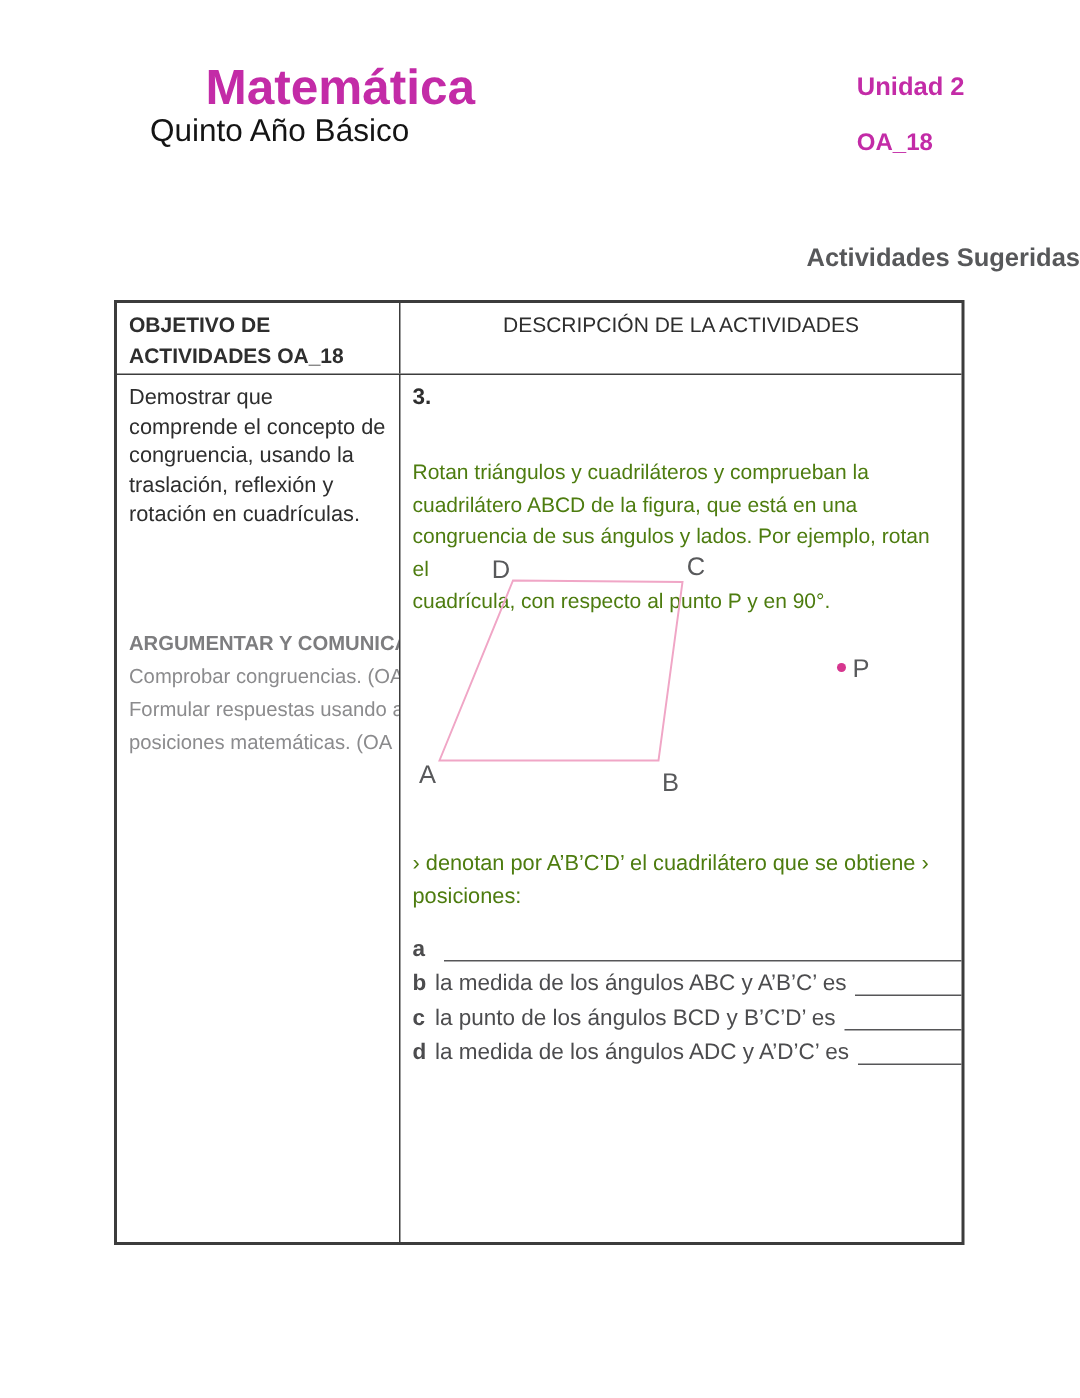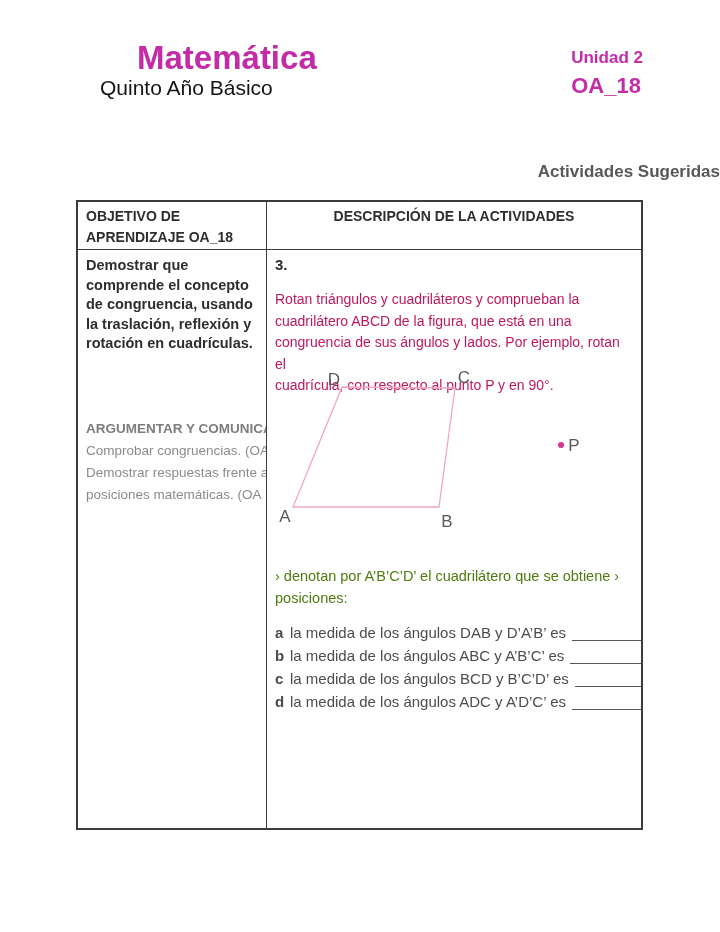--- a/index.html
+++ b/index.html
@@ -10,59 +10,59 @@
     -webkit-font-smoothing:antialiased;
   }
   .page { position:absolute; inset:0; }
 
   
   .brand { position:absolute; left:97px; top:40px; }
   .brand-title { font-size:33px; font-weight:bold; color:#c32ba7; line-height:36px;margin-left:40px; }
   .brand-sub   { font-size:21px; font-weight:normal; color:#141414; line-height:24px; margin-left:3px; }
   .unit-block  { position:absolute; right:77px; top:48px; text-align:left; }
   .unit-label  { font-size:17px; font-weight:bold; color:#c32ba7; line-height:20px; }
-  .unit-code   { font-size:22px; font-weight:bold; color:#c32ba7; line-height:24px; margin-top:6px; }
+  .unit-code   { font-size:16px; font-weight:bold; color:#c32ba7; line-height:24px; margin-top:16px; }
 
   
   .section-title {
     position:absolute; top:162px; left:0; width:100%;
     text-align:right; font-size:17px; font-weight:bold; color:#57585a;
   }
 
   
   .acts-table {
     position:absolute; left:76px; top:200px; width:567px; height:630px;
     border:2px solid #3c3c3c; box-sizing:border-box;
     display:flex; flex-direction:column; background:#fff;
   }
   .thead { display:flex; border-bottom:1px solid #3c3c3c; height:48px; box-sizing:border-box; flex:none; }
   .th-left {
     width:189px; box-sizing:border-box; border-right:1px solid #3c3c3c;
     padding:4px 8px; font-size:14px; font-weight:bold; color:#2e2e2e; line-height:21px;
   }
   .th-right {
     flex:1; padding:4px 8px; text-align:center;
-    font-size:14px; font-weight:bold; color:#2e2e2e; line-height:21px;
+    font-size:14px; font-weight:normal; color:#2e2e2e; line-height:21px;
   }
   .tbody { display:flex; flex:1; min-height:0; }
   .td-left {
     width:189px; box-sizing:border-box; border-right:1px solid #3c3c3c;
     position:relative; padding:6px 8px; overflow:hidden;
   }
-  .objective { font-size:14.5px; font-weight:bold; color:#2e2e2e; line-height:19.5px; }
+  .objective { font-size:14.5px; font-weight:normal; color:#2e2e2e; line-height:19.5px; }
   .skills {
     position:absolute; top:168px; left:8px; width:calc(100% - 8px);
     overflow:hidden; white-space:nowrap;
   }
   .skills-heading { font-size:13.5px; font-weight:bold; color:#7d7d7f; line-height:22px; }
   .skills-line    { font-size:13.5px; color:#8b8b8d; line-height:22px; }
 
   .td-right { flex:1; position:relative; padding:5px 10px 0 8px; box-sizing:border-box; }
   .act-number { font-size:15px; font-weight:bold; color:#2e2e2e; line-height:19px; }
-  .act-desc   { margin-top:15px; font-size:14px; color:#be185d; line-height:21.5px; }
+  .act-desc   { margin-top:30px; font-size:14px; color:#4d7c0f; line-height:21.5px; }
 
   
   .figure-wrap { position:absolute; left:4px; top:116px; width:340px; height:166px; }
   .figure-wrap svg { display:block; }
 
   
   .instruction { position:absolute; left:8px; top:315px; font-size:14.5px; color:#4d7c0f; line-height:22px; }
   .items { position:absolute; left:8px; top:368px; right:0; }
   .item-row { display:flex; align-items:flex-end; height:23px; font-size:15px; color:#4c4c4e; }
   .item-letter { font-weight:bold; width:15px; flex:none; }
@@ -82,33 +82,33 @@
     <div class="unit-label">Unidad 2</div>
     <div class="unit-code">OA_18</div>
   </div>
 
   <div class="section-title">Actividades Sugeridas</div>
 
   <div class="acts-table">
     <div class="thead">
       <div class="th-left">
         <div>OBJETIVO DE</div>
-        <div>APRENDIZAJE OA_18</div>
+        <div>ACTIVIDADES OA_18</div>
       </div>
       <div class="th-right">DESCRIPCIÓN DE LA ACTIVIDADES</div>
     </div>
 
     <div class="tbody">
 
       <div class="td-left">
         <div class="objective">Demostrar que comprende el concepto de congruencia, usando la traslación, reflexión y rotación en cuadrículas.</div>
         <div class="skills">
           <div class="skills-heading">ARGUMENTAR Y COMUNICA</div>
           <div class="skills-line">Comprobar congruencias. (OA</div>
-          <div class="skills-line">Demostrar respuestas frente a</div>
+          <div class="skills-line">Formular respuestas usando a</div>
           <div class="skills-line">posiciones matemáticas. (OA</div>
         </div>
       </div>
 
       <div class="td-right">
         <div class="act-number">3.</div>
         <div class="act-desc">
           <div>Rotan triángulos y cuadriláteros y comprueban la</div>
           <div>cuadrilátero ABCD de la figura, que está en una</div>
           <div>congruencia de sus ángulos y lados. Por ejemplo, rotan el</div>
@@ -128,31 +128,30 @@
         </div>
 
         <div class="instruction">
           <div>› denotan por A’B’C’D’ el cuadrilátero que se obtiene ›</div>
           <div>posiciones:</div>
         </div>
 
         <div class="items">
           <div class="item-row">
             <span class="item-letter">a</span>
-            <span class="item-text">la medida de los ángulos DAB y D’A’B’ es</span>
             <span class="item-blank"></span>
           </div>
           <div class="item-row">
             <span class="item-letter">b</span>
             <span class="item-text">la medida de los ángulos ABC y A’B’C’ es</span>
             <span class="item-blank"></span>
           </div>
           <div class="item-row">
             <span class="item-letter">c</span>
-            <span class="item-text">la medida de los ángulos BCD y B’C’D’ es</span>
+            <span class="item-text">la punto de los ángulos BCD y B’C’D’ es</span>
             <span class="item-blank"></span>
           </div>
           <div class="item-row">
             <span class="item-letter">d</span>
             <span class="item-text">la medida de los ángulos ADC y A’D’C’ es</span>
             <span class="item-blank"></span>
           </div>
         </div>
 
       </div>

